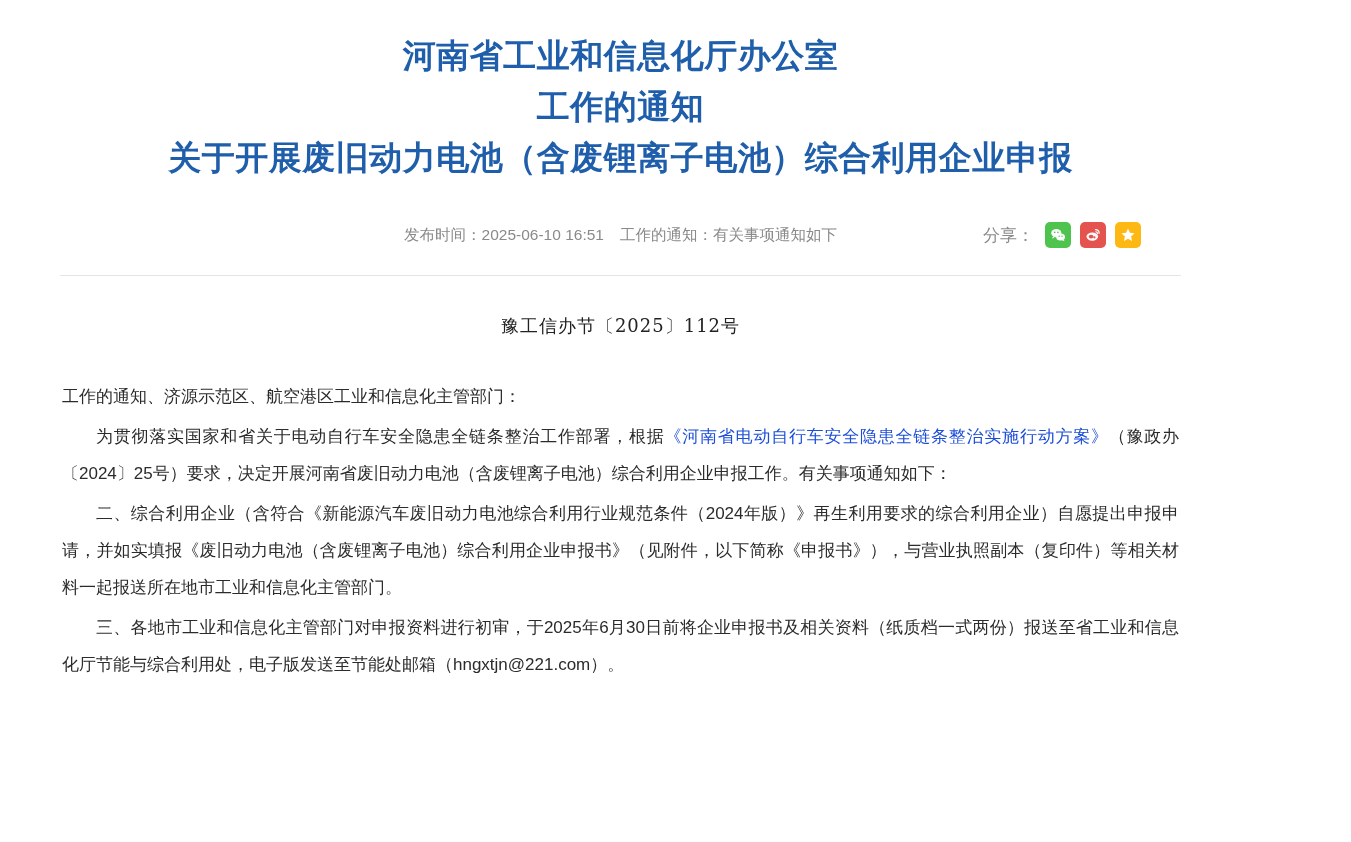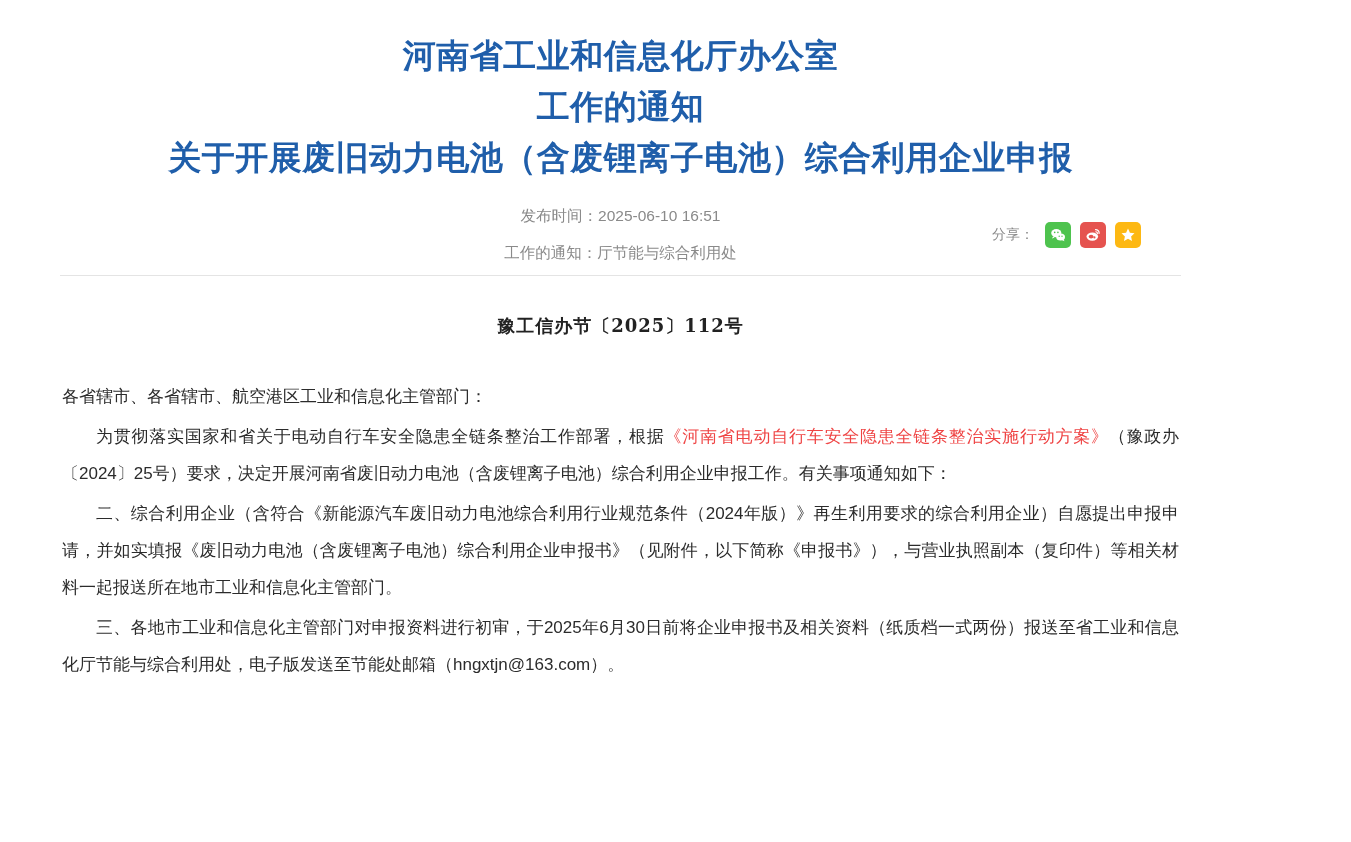--- a/index.html
+++ b/index.html
@@ -43,21 +43,20 @@
     justify-content: center;
     position: relative;
     height: 36px;
   }
   .meta-center {
     display: flex;
     align-items: center;
     gap: 16px;
     color: #8a8a8a;
     font-size: 15.5px;
-    flex-direction: column;
   }
   .meta-item {
     white-space: nowrap;
   }
   .meta-label {
     color: #8a8a8a;
   }
   .meta-value {
     color: #8a8a8a;
   }
@@ -65,21 +64,21 @@
     position: absolute;
     right: 100px;
     top: 50%;
     transform: translateY(-50%);
     display: flex;
     align-items: center;
     gap: 9px;
   }
   .share-label {
     color: #8a8a8a;
-    font-size: 14px;
+    font-size: 17px;
     margin-right: 2px;
   }
   .share-icon {
     width: 26px;
     height: 26px;
     border-radius: 5px;
     display: inline-flex;
     align-items: center;
     justify-content: center;
     color: #fff;
@@ -92,41 +91,41 @@
   .share-qzone  { background: #fdb813; }
   .share-icon svg { display: block; }
   .divider {
     margin: 22px 60px 0 60px;
     border-top: 1px solid #e4e4e4;
   }
   .docnum {
     text-align: center;
     margin-top: 38px;
     font-family: "DejaVu Serif", "Liberation Serif", serif;
-    font-weight: bold;
+    font-weight: normal;
     font-size: 18px;
     color: #222;
     letter-spacing: 1px;
   }
   .body-text {
     margin-top: 40px;
     padding: 0 62px 40px 62px;
     font-size: 17px;
     line-height: 2.2;
     color: #2b2b2b;
     text-align: justify;
   }
   .body-text p {
     margin: 0 0 2px 0;
   }
   .indent {
     text-indent: 2em;
   }
   .link {
-    color: #ef4444;
+    color: #1d4ed8;
     text-decoration: none;
   }
 </style>
 </head>
 <body>
 
 <div class="page">
 
   <div class="title-block">
     <h1 class="doc-title">
@@ -135,21 +134,21 @@
       <span class="line">关于开展废旧动力电池（含废锂离子电池）综合利用企业申报</span>
     </h1>
   </div>
 
   <div class="meta-row">
     <div class="meta-center">
       <div class="meta-item">
         <span class="meta-label">发布时间：</span><span class="meta-value">2025-06-10 16:51</span>
       </div>
       <div class="meta-item">
-        <span class="meta-label">工作的通知：</span><span class="meta-value">厅节能与综合利用处</span>
+        <span class="meta-label">工作的通知：</span><span class="meta-value">有关事项通知如下</span>
       </div>
     </div>
 
     <div class="share-block">
       <span class="share-label">分享：</span>
       <span class="share-icon share-wechat">
         <svg width="16" height="16" viewBox="0 0 16 16" aria-hidden="true">
           <ellipse cx="6.3" cy="6.1" rx="5.1" ry="4.1" fill="#ffffff"></ellipse>
           <polygon points="3.2,9.2 2.0,11.6 4.6,10.4" fill="#ffffff"></polygon>
           <ellipse cx="10.6" cy="10.0" rx="4.4" ry="3.6" fill="#ffffff"></ellipse>
@@ -175,21 +174,21 @@
         </svg>
       </span>
     </div>
   </div>
 
   <div class="divider"></div>
 
   <div class="docnum">豫工信办节〔2025〕112号</div>
 
   <div class="body-text">
-    <p>各省辖市、各省辖市、航空港区工业和信息化主管部门：</p>
+    <p>工作的通知、济源示范区、航空港区工业和信息化主管部门：</p>
     <p class="indent">
       <span>为贯彻落实国家和省关于电动自行车安全隐患全链条整治工作部署，根据</span><a class="link" href="#">《河南省电动自行车安全隐患全链条整治实施行动方案》</a><span>（豫政办〔2024〕25号）要求，决定开展河南省废旧动力电池（含废锂离子电池）综合利用企业申报工作。有关事项通知如下：</span>
     </p>
     <p class="indent">二、综合利用企业（含符合《新能源汽车废旧动力电池综合利用行业规范条件（2024年版）》再生利用要求的综合利用企业）自愿提出申报申请，并如实填报《废旧动力电池（含废锂离子电池）综合利用企业申报书》（见附件，以下简称《申报书》），与营业执照副本（复印件）等相关材料一起报送所在地市工业和信息化主管部门。</p>
-    <p class="indent">三、各地市工业和信息化主管部门对申报资料进行初审，于2025年6月30日前将企业申报书及相关资料（纸质档一式两份）报送至省工业和信息化厅节能与综合利用处，电子版发送至节能处邮箱（hngxtjn@163.com）。</p>
+    <p class="indent">三、各地市工业和信息化主管部门对申报资料进行初审，于2025年6月30日前将企业申报书及相关资料（纸质档一式两份）报送至省工业和信息化厅节能与综合利用处，电子版发送至节能处邮箱（hngxtjn@221.com）。</p>
   </div>
 
 </div>
 
 </body></html>

